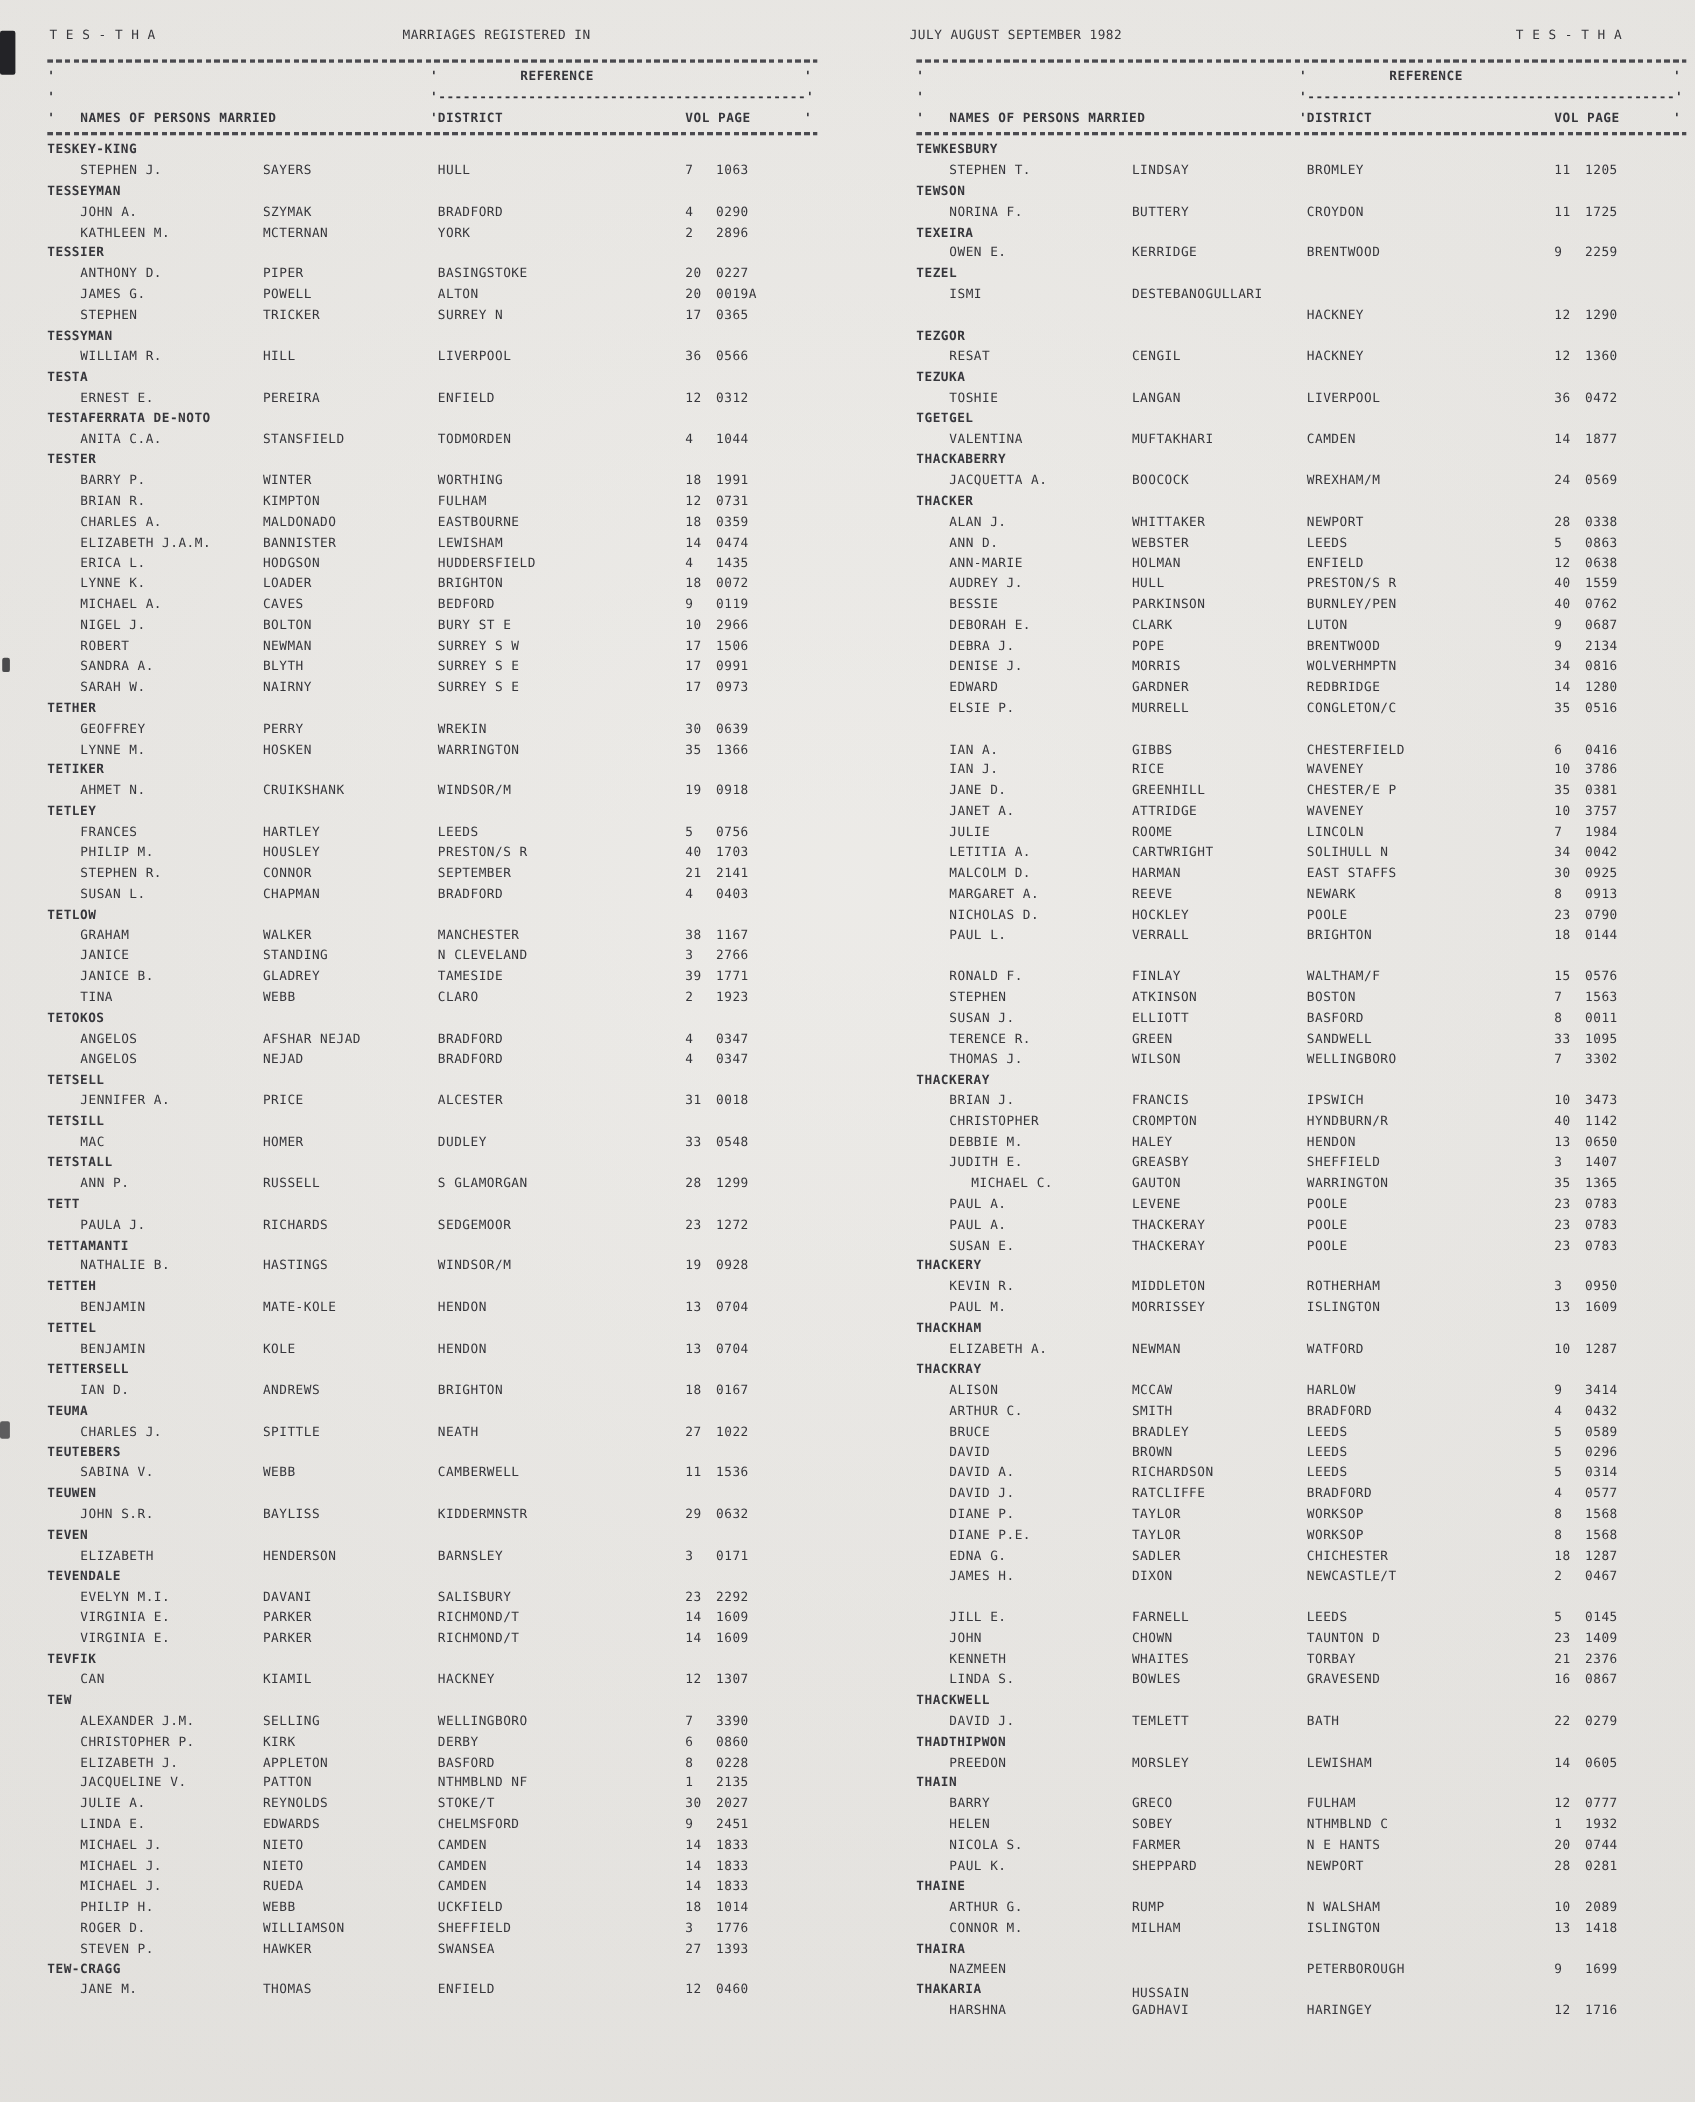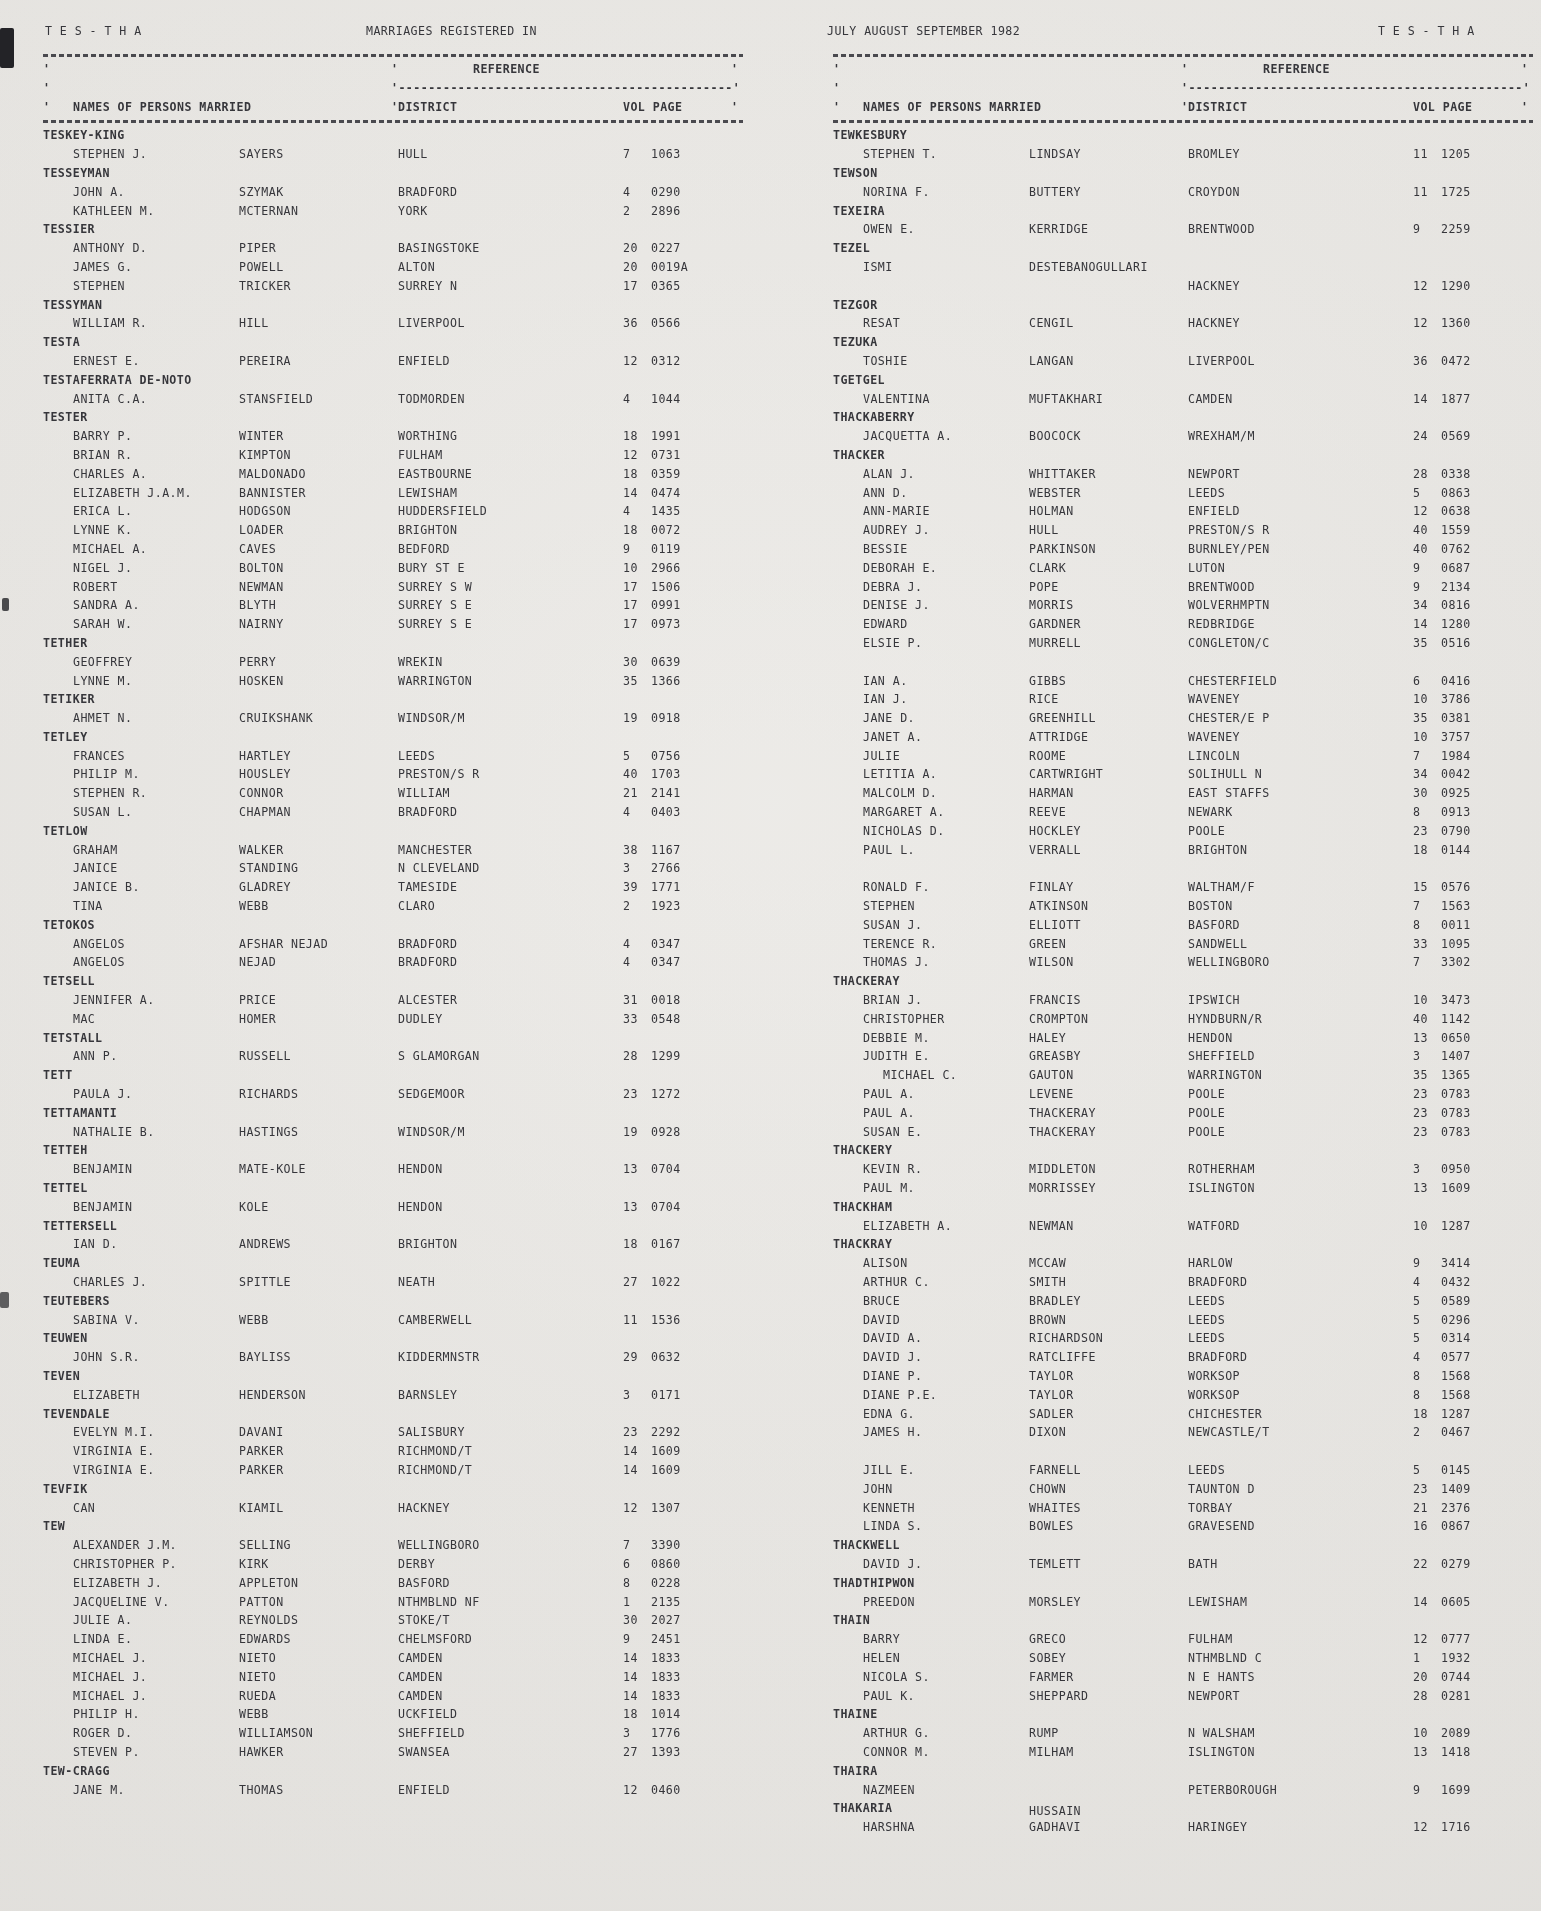--- a/index.html
+++ b/index.html
@@ -105,40 +105,41 @@
           <div class="row"><span style="left: 30px;">LYNNE M.</span><span style="left: 196px;">HOSKEN</span><span style="left: 355px;">WARRINGTON</span><span style="left: 580px;">35</span><span style="left: 608px;">1366</span></div>
         </div>
         <div class="group">
           <div class="row"><span class="sn" style="left: 0px;">TETIKER</span></div>
           <div class="row"><span style="left: 30px;">AHMET N.</span><span style="left: 196px;">CRUIKSHANK</span><span style="left: 355px;">WINDSOR/M</span><span style="left: 580px;">19</span><span style="left: 608px;">0918</span></div>
         </div>
         <div class="group">
           <div class="row"><span class="sn" style="left: 0px;">TETLEY</span></div>
           <div class="row"><span style="left: 30px;">FRANCES</span><span style="left: 196px;">HARTLEY</span><span style="left: 355px;">LEEDS</span><span style="left: 580px;">5</span><span style="left: 608px;">0756</span></div>
           <div class="row"><span style="left: 30px;">PHILIP M.</span><span style="left: 196px;">HOUSLEY</span><span style="left: 355px;">PRESTON/S R</span><span style="left: 580px;">40</span><span style="left: 608px;">1703</span></div>
-          <div class="row"><span style="left: 30px;">STEPHEN R.</span><span style="left: 196px;">CONNOR</span><span style="left: 355px;">WILLIAM</span><span style="left: 580px;">21</span><span style="left: 608px;">2141</span></div>
+          <div class="row"><span style="left: 30px;">STEPHEN R.</span><span style="left: 196px;">CONNOR</span><span style="left: 355px;">SEPTEMBER</span><span style="left: 580px;">21</span><span style="left: 608px;">2141</span></div>
           <div class="row"><span style="left: 30px;">SUSAN L.</span><span style="left: 196px;">CHAPMAN</span><span style="left: 355px;">BRADFORD</span><span style="left: 580px;">4</span><span style="left: 608px;">0403</span></div>
         </div>
         <div class="group">
           <div class="row"><span class="sn" style="left: 0px;">TETLOW</span></div>
           <div class="row"><span style="left: 30px;">GRAHAM</span><span style="left: 196px;">WALKER</span><span style="left: 355px;">MANCHESTER</span><span style="left: 580px;">38</span><span style="left: 608px;">1167</span></div>
           <div class="row"><span style="left: 30px;">JANICE</span><span style="left: 196px;">STANDING</span><span style="left: 355px;">N CLEVELAND</span><span style="left: 580px;">3</span><span style="left: 608px;">2766</span></div>
           <div class="row"><span style="left: 30px;">JANICE B.</span><span style="left: 196px;">GLADREY</span><span style="left: 355px;">TAMESIDE</span><span style="left: 580px;">39</span><span style="left: 608px;">1771</span></div>
           <div class="row"><span style="left: 30px;">TINA</span><span style="left: 196px;">WEBB</span><span style="left: 355px;">CLARO</span><span style="left: 580px;">2</span><span style="left: 608px;">1923</span></div>
         </div>
         <div class="group">
           <div class="row"><span class="sn" style="left: 0px;">TETOKOS</span></div>
           <div class="row"><span style="left: 30px;">ANGELOS</span><span style="left: 196px;">AFSHAR NEJAD</span><span style="left: 355px;">BRADFORD</span><span style="left: 580px;">4</span><span style="left: 608px;">0347</span></div>
           <div class="row"><span style="left: 30px;">ANGELOS</span><span style="left: 196px;">NEJAD</span><span style="left: 355px;">BRADFORD</span><span style="left: 580px;">4</span><span style="left: 608px;">0347</span></div>
         </div>
         <div class="group">
           <div class="row"><span class="sn" style="left: 0px;">TETSELL</span></div>
           <div class="row"><span style="left: 30px;">JENNIFER A.</span><span style="left: 196px;">PRICE</span><span style="left: 355px;">ALCESTER</span><span style="left: 580px;">31</span><span style="left: 608px;">0018</span></div>
         </div>
         <div class="group">
+          <div class="row"><span class="sn" style="left: 0px;">TETSILL</span></div>
           <div class="row"><span style="left: 30px;">MAC</span><span style="left: 196px;">HOMER</span><span style="left: 355px;">DUDLEY</span><span style="left: 580px;">33</span><span style="left: 608px;">0548</span></div>
         </div>
         <div class="group">
           <div class="row"><span class="sn" style="left: 0px;">TETSTALL</span></div>
           <div class="row"><span style="left: 30px;">ANN P.</span><span style="left: 196px;">RUSSELL</span><span style="left: 355px;">S GLAMORGAN</span><span style="left: 580px;">28</span><span style="left: 608px;">1299</span></div>
         </div>
         <div class="group">
           <div class="row"><span class="sn" style="left: 0px;">TETT</span></div>
           <div class="row"><span style="left: 30px;">PAULA J.</span><span style="left: 196px;">RICHARDS</span><span style="left: 355px;">SEDGEMOOR</span><span style="left: 580px;">23</span><span style="left: 608px;">1272</span></div>
         </div>

